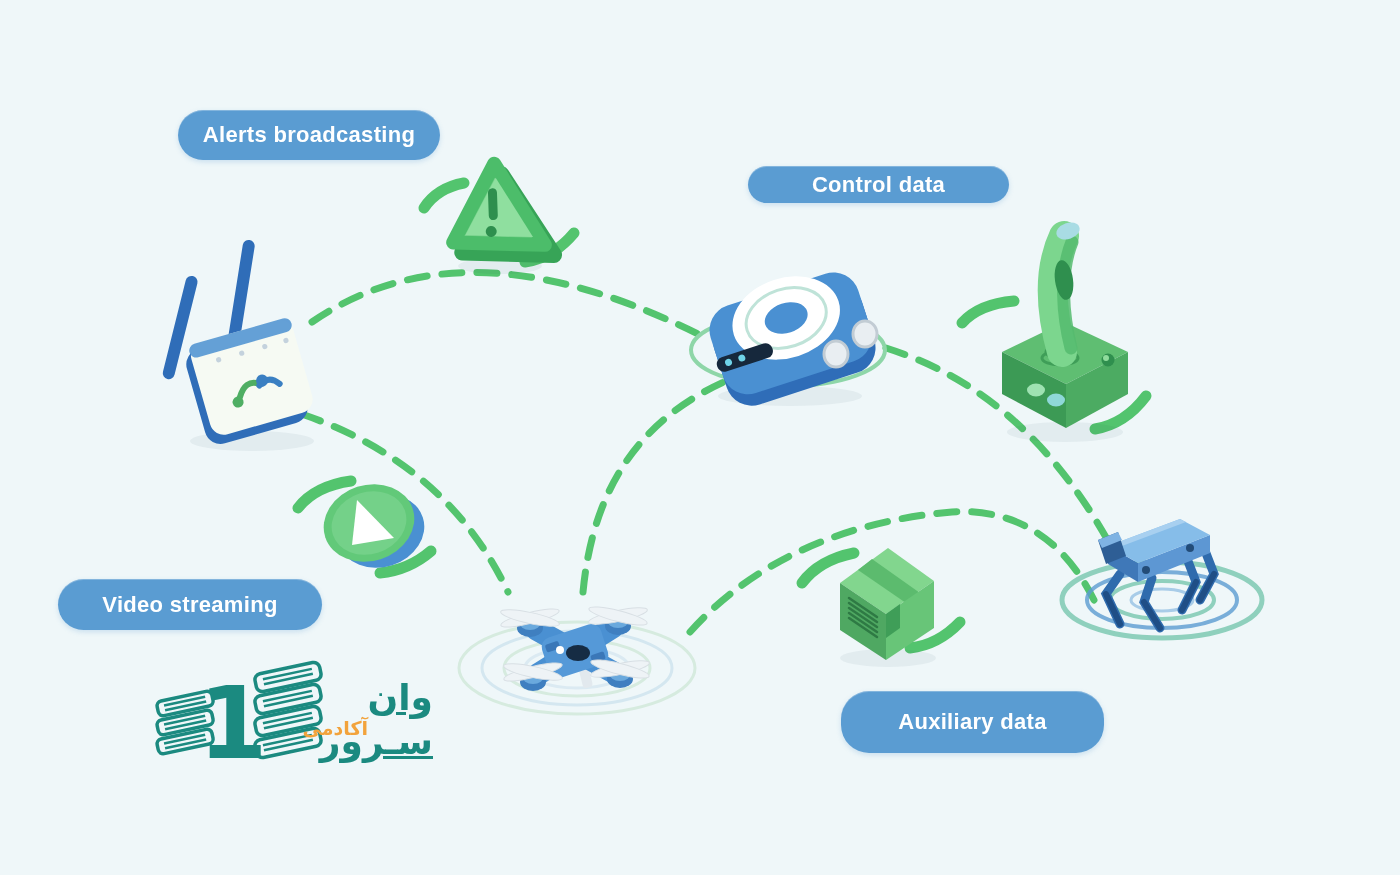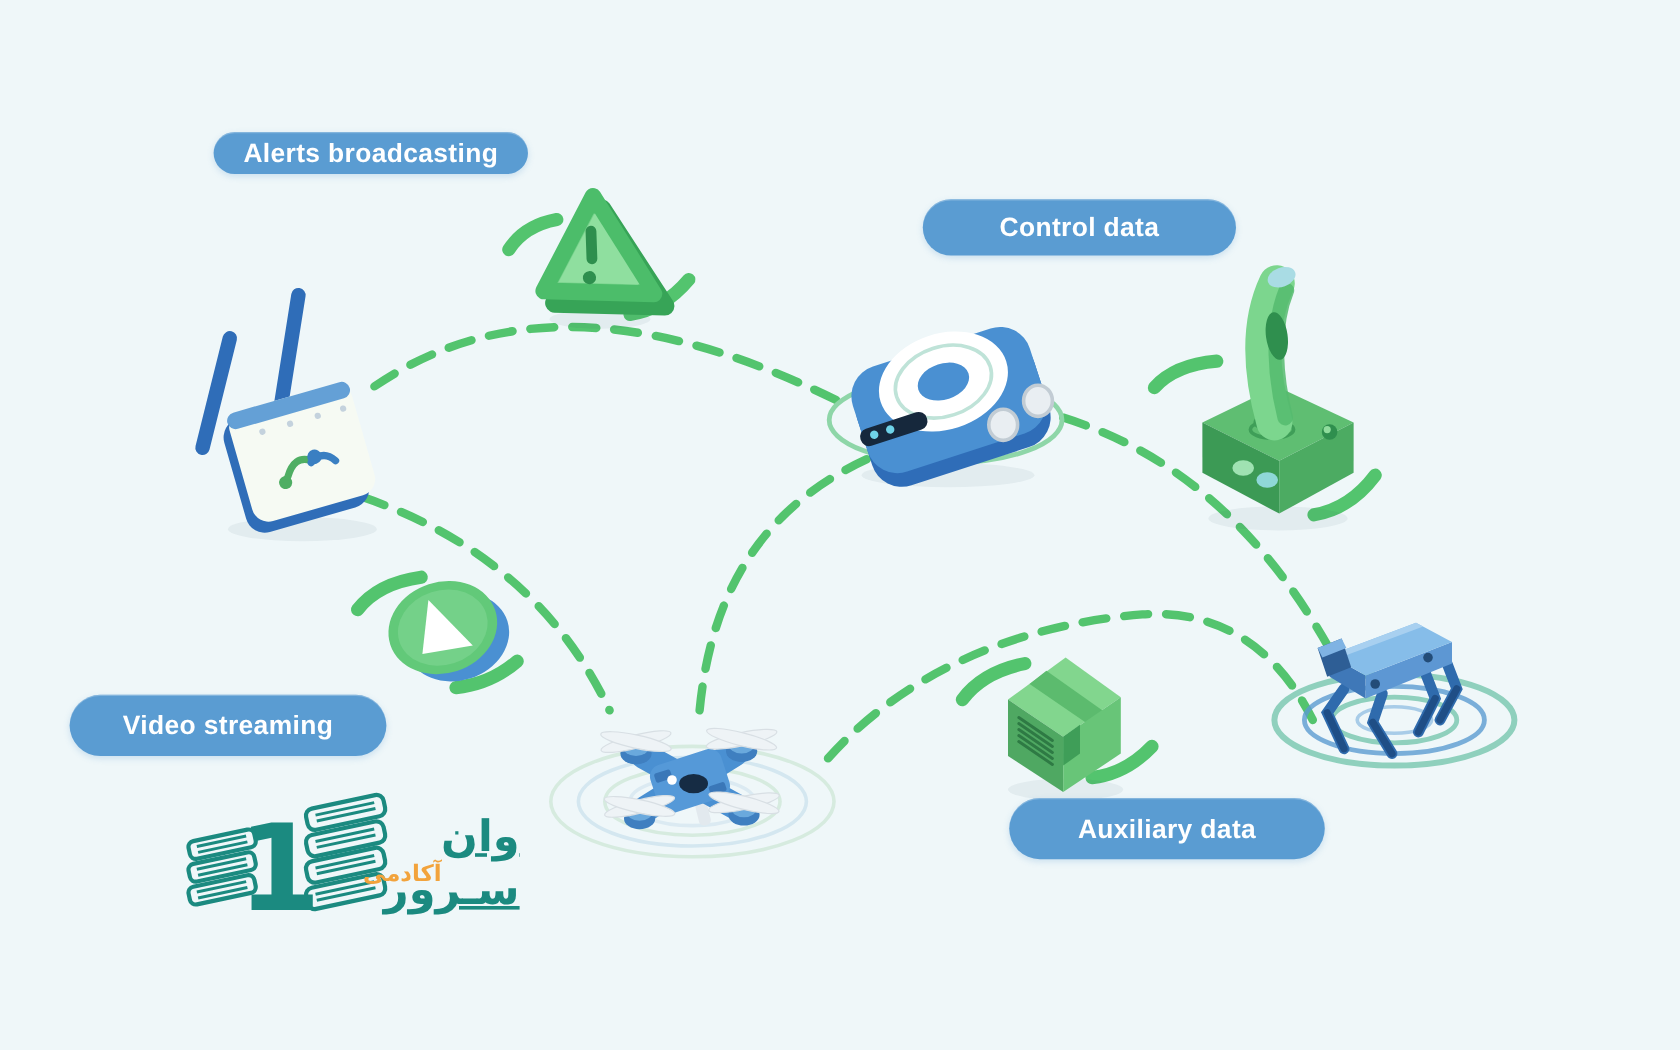--- a/index.html
+++ b/index.html
@@ -260,24 +260,24 @@
           </g>
         <g transform="rotate(-12 185 741)">
             <rect x="157" y="734" width="56" height="15" rx="5"></rect>
             <line x1="164" y1="739" x2="206" y2="739" stroke-width="2.5"></line>
             <line x1="164" y1="744" x2="206" y2="744" stroke-width="2.5"></line>
           </g>
       </g>
     </g>
   </svg>
 
-  <div class="pill" style="left:178px;top:110px;width:262px;height:35px">Alerts broadcasting</div>
-
-  <div class="pill" style="left:769px;top:166px;width:261px;height:47px">Control data</div>
+  <div class="pill" style="left:178px;top:110px;width:262px;height:50px">Alerts broadcasting</div>
+
+  <div class="pill" style="left:748px;top:166px;width:261px;height:37px">Control data</div>
 
   <div class="pill" style="left:58px;top:579px;width:264px;height:51px">Video streaming</div>
 
-  <div class="pill" style="left:841px;top:665px;width:263px;height:51px">Auxiliary data</div>
+  <div class="pill" style="left:841px;top:691px;width:263px;height:62px">Auxiliary data</div>
 
   <div class="logo-title" dir="rtl" style="left:258px;top:676px;width:175px">وان سـرور</div>
   <div class="logo-subtitle" dir="rtl" style="left:302px;top:716px;width:66px">آکادمی</div>
 
 </div>
 
 </body></html>

